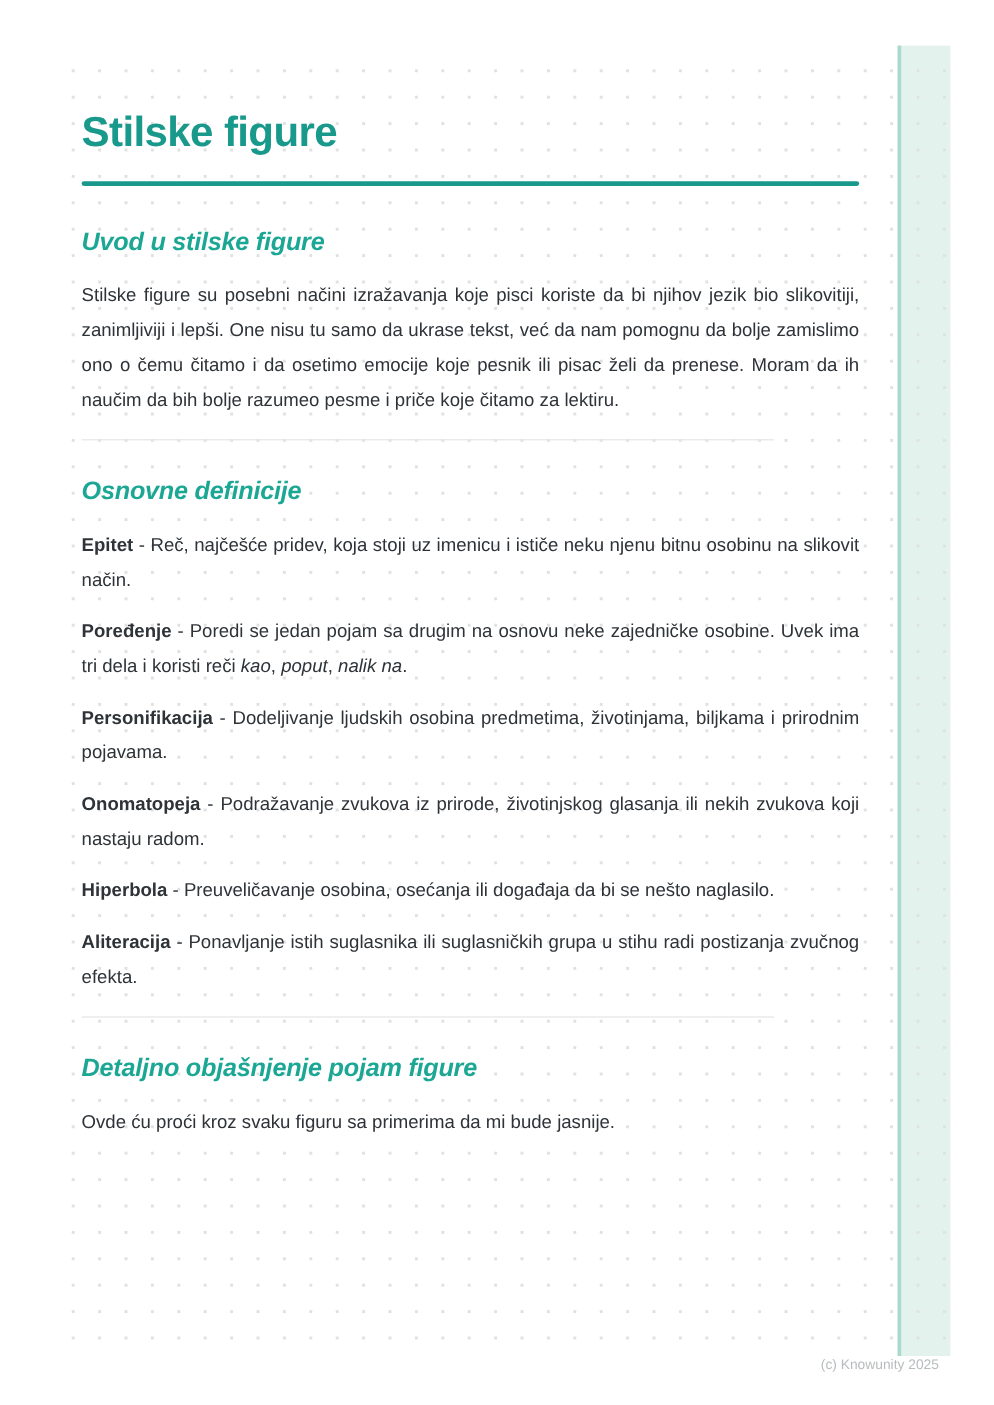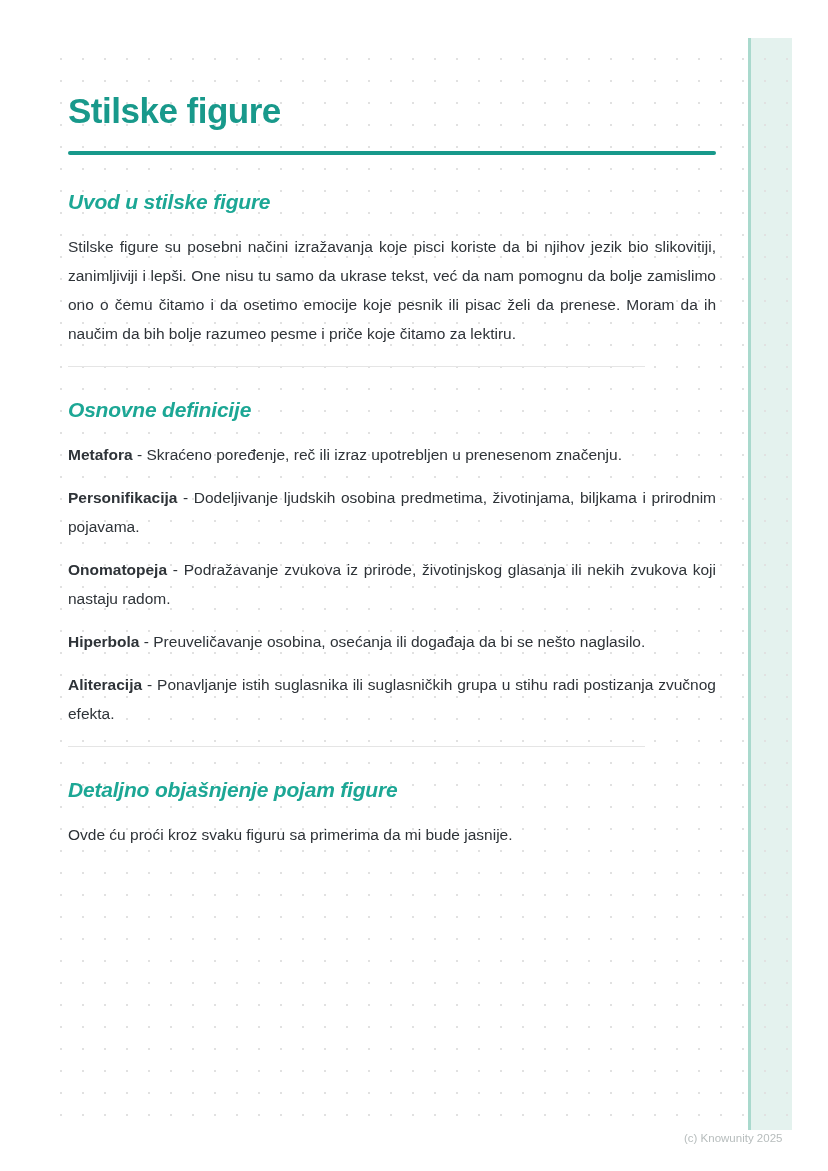--- a/index.html
+++ b/index.html
@@ -109,21 +109,22 @@
   <section>
     <h2 class="section-heading">Uvod u stilske figure</h2>
     <p class="body-text">Stilske figure su posebni načini izražavanja koje pisci koriste da bi njihov jezik bio slikovitiji, zanimljiviji i lepši. One nisu tu samo da ukrase tekst, već da nam pomognu da bolje zamislimo ono o čemu čitamo i da osetimo emocije koje pesnik ili pisac želi da prenese. Moram da ih naučim da bih bolje razumeo pesme i priče koje čitamo za lektiru.</p>
   </section>
 
   <hr class="section-divider">
 
   <section>
     <h2 class="section-heading">Osnovne definicije</h2>
     <div id="definitions-list">
-        <p class="body-text definition"><b>Metafora</b><span> - Skraćeno poređenje, reč ili izraz upotrebljen u prenesenom značenju.</span></p>
+        <p class="body-text definition"><b>Epitet</b><span> - Reč, najčešće pridev, koja stoji uz imenicu i ističe neku njenu bitnu osobinu na slikovit način.</span></p>
+        <p class="body-text definition"><b>Poređenje</b><span> - Poredi se jedan pojam sa drugim na osnovu neke zajedničke osobine. Uvek ima tri dela i koristi reči </span><i>kao</i><span>, </span><i>poput</i><span>, </span><i>nalik na</i><span>.</span></p>
         <p class="body-text definition"><b>Personifikacija</b><span> - Dodeljivanje ljudskih osobina predmetima, životinjama, biljkama i prirodnim pojavama.</span></p>
         <p class="body-text definition"><b>Onomatopeja</b><span> - Podražavanje zvukova iz prirode, životinjskog glasanja ili nekih zvukova koji nastaju radom.</span></p>
         <p class="body-text definition"><b>Hiperbola</b><span> - Preuveličavanje osobina, osećanja ili događaja da bi se nešto naglasilo.</span></p>
         <p class="body-text definition"><b>Aliteracija</b><span> - Ponavljanje istih suglasnika ili suglasničkih grupa u stihu radi postizanja zvučnog efekta.</span></p>
       </div>
   </section>
 
   <hr class="section-divider">
 
   <section>

